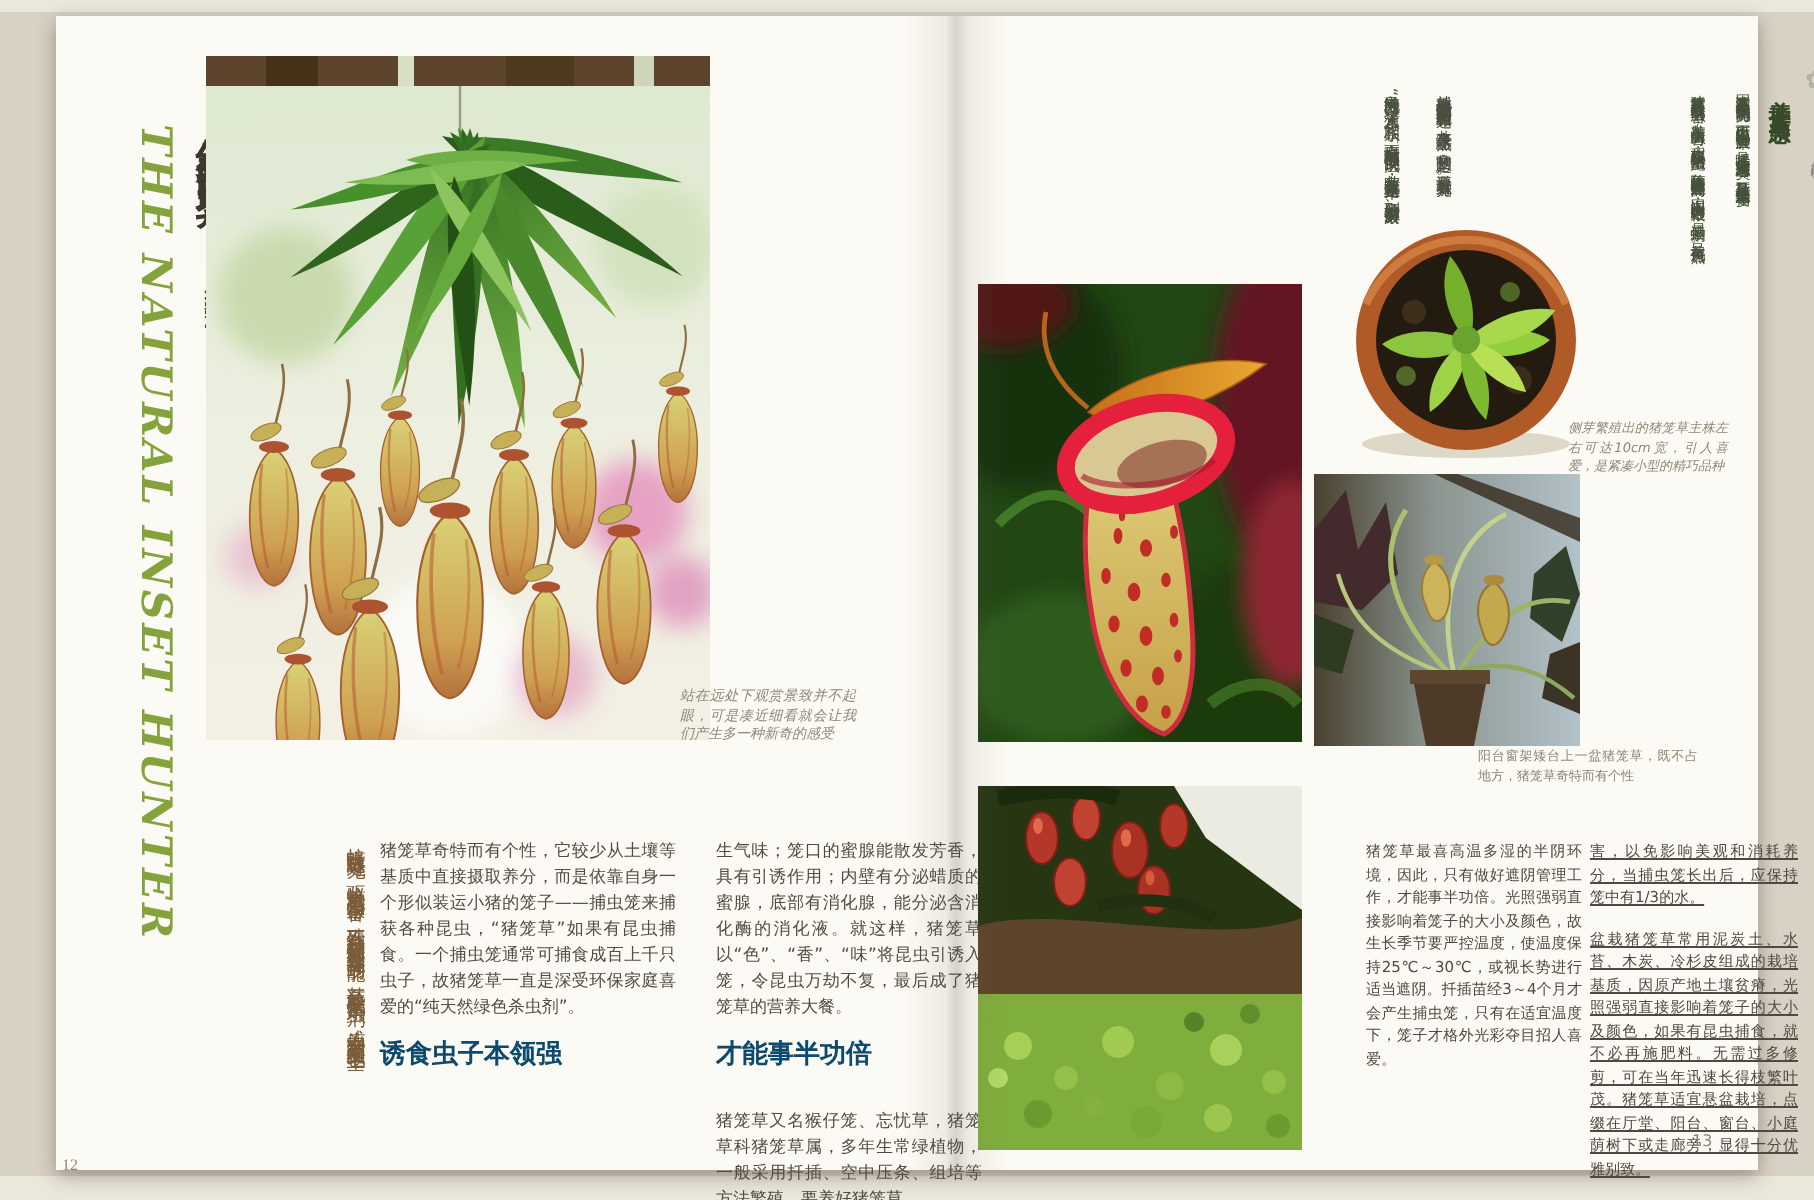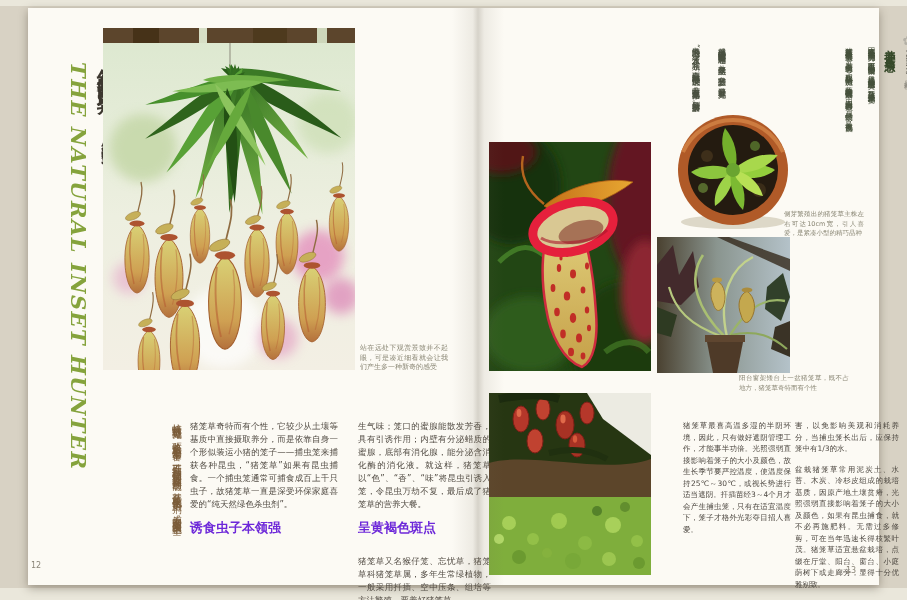--- a/index.html
+++ b/index.html
@@ -20,27 +20,27 @@
   .vtext{writing-mode:vertical-rl;text-orientation:mixed;}
   .intro-v{position:absolute;left:70px;top:408px;width:88px;height:172px;font-size:9.5px;line-height:17px;letter-spacing:1px;color:#7b5c39;}
   .cont-band{position:absolute;left:513px;top:33px;width:188px;height:92px;font-size:8px;line-height:16px;letter-spacing:.5px;color:#4a5040;}
   .cont-band div{margin-left:10px;}
   .sidebar-paras{position:absolute;left:698px;top:33px;width:152px;height:94px;font-size:7.5px;line-height:14.5px;letter-spacing:.5px;color:#46513c;}
   .sidebar-paras div{margin-left:8px;}
   .sidebar-head{position:absolute;left:853px;top:33px;height:110px;writing-mode:vertical-rl;font-size:11px;font-weight:bold;letter-spacing:2px;color:#36492a;}
   
   .col{position:absolute;top:412px;font-size:8.5px;line-height:13px;color:#514b43;text-align:justify;}
   .col p{margin:0 0 0 0;}
-  .col .h{font-size:13px;font-weight:bold;color:#6d28d9;margin:9px 0 20px 0;line-height:15px;text-align:left;}
+  .col .h{font-size:13px;font-weight:bold;color:#0c4a6e;margin:9px 0 20px 0;line-height:15px;text-align:left;}
   .col-a{left:162px;width:148px;}
   .col-b{left:330px;width:133px;}
   .scol{position:absolute;top:412px;font-size:7.5px;line-height:11.5px;color:#4e4942;text-align:justify;}
   .scol p{margin:0 0 9px 0;}
   .col-c{left:655px;width:108px;}
-  .col-d{left:767px;width:104px;}
+  .col-d{left:767px;width:104px;text-decoration:underline;}
   
   .cap{position:absolute;font-size:7px;line-height:9.5px;color:#8b8876;text-align:justify;}
   .pagenum{position:absolute;font-size:8px;color:#8a8578;}
   
   .tab{position:absolute;left:869px;top:26px;width:22px;text-align:center;}
   .tab .flower{font-size:13px;color:#b3b0a6;line-height:14px;}
   .tab .ten{writing-mode:vertical-rl;font-size:5px;font-weight:bold;letter-spacing:.5px;color:#737066;margin:2px auto 0;}
   .tab .tcn{writing-mode:vertical-rl;font-size:5.5px;color:#8a877d;letter-spacing:1px;margin:1px auto 0;}
 </style>
 </head>
@@ -130,35 +130,35 @@
         <use href="#pitA" transform="translate(184,184) scale(.9)"></use>
         <use href="#pitA" transform="translate(209,238) scale(1.1)"></use>
         <use href="#pitA" transform="translate(82,276) scale(1.2)"></use>
         <use href="#pitA" transform="translate(170,266) scale(.95)"></use>
         <use href="#pitA" transform="translate(236,168) scale(.8)"></use>
         <use href="#pitA" transform="translate(46,302) scale(.9)"></use>
       </g>
     </svg>
   </div>
 
-  <div class="cap" style="left:332px;top:336px;width:88px;">站在远处下观赏景致并不起眼，可是凑近细看就会让我们产生多一种新奇的感受</div>
+  <div class="cap" style="left:312px;top:336px;width:88px;font-style:italic;">站在远处下观赏景致并不起眼，可是凑近细看就会让我们产生多一种新奇的感受</div>
 
   <div class="intro-v vtext">蚊蝇蚊虫随处可见，驱蚊杀虫剂更是家中常备。殊不知有一种植物同样拥有这个神奇的功能，甚至还能取代化学杀虫剂，成为家中名副其实的绿色卫士。</div>
 
   <div class="col col-a">
     <p>猪笼草奇特而有个性，它较少从土壤等基质中直接摄取养分，而是依靠自身一个形似装运小猪的笼子——捕虫笼来捕获各种昆虫，“猪笼草”如果有昆虫捕食。一个捕虫笼通常可捕食成百上千只虫子，故猪笼草一直是深受环保家庭喜爱的“纯天然绿色杀虫剂”。</p>
     <p class="h">诱食虫子本领强</p>
   </div>
   <div class="col col-b">
     <p>生气味；笼口的蜜腺能散发芳香，具有引诱作用；内壁有分泌蜡质的蜜腺，底部有消化腺，能分泌含消化酶的消化液。就这样，猪笼草以“色”、“香”、“味”将昆虫引诱入笼，令昆虫万劫不复，最后成了猪笼草的营养大餐。</p>
-    <p class="h">呈黄褐色斑点</p>
+    <p class="h">才能事半功倍</p>
     <p>猪笼草又名猴仔笼、忘忧草，猪笼草科猪笼草属，多年生常绿植物，一般采用扦插、空中压条、组培等方法繁殖。要养好猪笼草，</p>
   </div>
 
-  <div class="pagenum" style="left:3px;top:553px;">12</div>
+  <div class="pagenum" style="left:3px;top:570px;font-family:Liberation Serif, serif;">12</div>
 
   <div class="cont-band vtext">
     <div>就得使自己所能营造给它的环境笑脸相迎，共享绿意盎然；它的梦想是：避开最强直射光。</div>
     <div>粤港地区因与“猪笼入水”相联系，更有「招财纳福」保平安的说法，若家中放置几盆猪笼草，则预示着财源滚滚、幸福吉祥。</div>
   </div>
 
   <div class="sidebar-paras vtext">
     <div>因猪笼草不具备完整的消化能力，所以不可人工喂食肉类荤腥，且投喂后会使捕虫笼发出恶臭，甚至导致捕虫笼提早枯萎。</div>
     <div>猪笼草在良好环境中鲜有病虫害，若发生病虫害时，应积极采取防治措施，剪除染病枝叶并远离病源；因闷湿为害的烂根，易遭蚊蚋，呈黄褐色斑点。</div>
   </div>
@@ -241,21 +241,21 @@
         <path d="M70,58 C60,46 56,30 62,16 C72,28 76,44 72,58 Z" fill="#74b02c"></path>
         <path d="M70,58 C56,52 40,52 28,60 C40,70 58,68 70,62 Z" fill="#8cc63e"></path>
         <path d="M70,58 C58,66 50,80 52,94 C64,86 70,72 72,60 Z" fill="#9ed348"></path>
         <path d="M70,58 C80,68 84,84 80,98 C70,88 66,72 68,60 Z" fill="#7cba32"></path>
         <path d="M70,58 C84,60 96,70 100,84 C86,82 74,70 70,60 Z" fill="#b8e055"></path>
         <circle cx="70" cy="58" r="7" fill="#6aa430"></circle>
       </g>
     </svg>
   </div>
 
-  <div class="cap" style="left:756px;top:202px;width:80px;font-size:6.5px;">侧芽繁殖出的猪笼草主株左右可达10cm宽，引人喜爱，是紧凑小型的精巧品种</div>
+  <div class="cap" style="left:756px;top:202px;width:80px;font-size:6.5px;font-style:italic;">侧芽繁殖出的猪笼草主株左右可达10cm宽，引人喜爱，是紧凑小型的精巧品种</div>
 
   <div class="photo" style="left:629px;top:229px;width:133px;height:136px;">
     <svg viewBox="0 0 133 136" width="133" height="136">
       <defs>
         <linearGradient id="wbg" x1="0" y1="0" x2="1" y2="0">
           <stop offset="0" stop-color="#4a4130"></stop>
             <stop offset=".45" stop-color="#8a958f"></stop>
             <stop offset="1" stop-color="#b4c2c9"></stop>
         </linearGradient>
       </defs>

